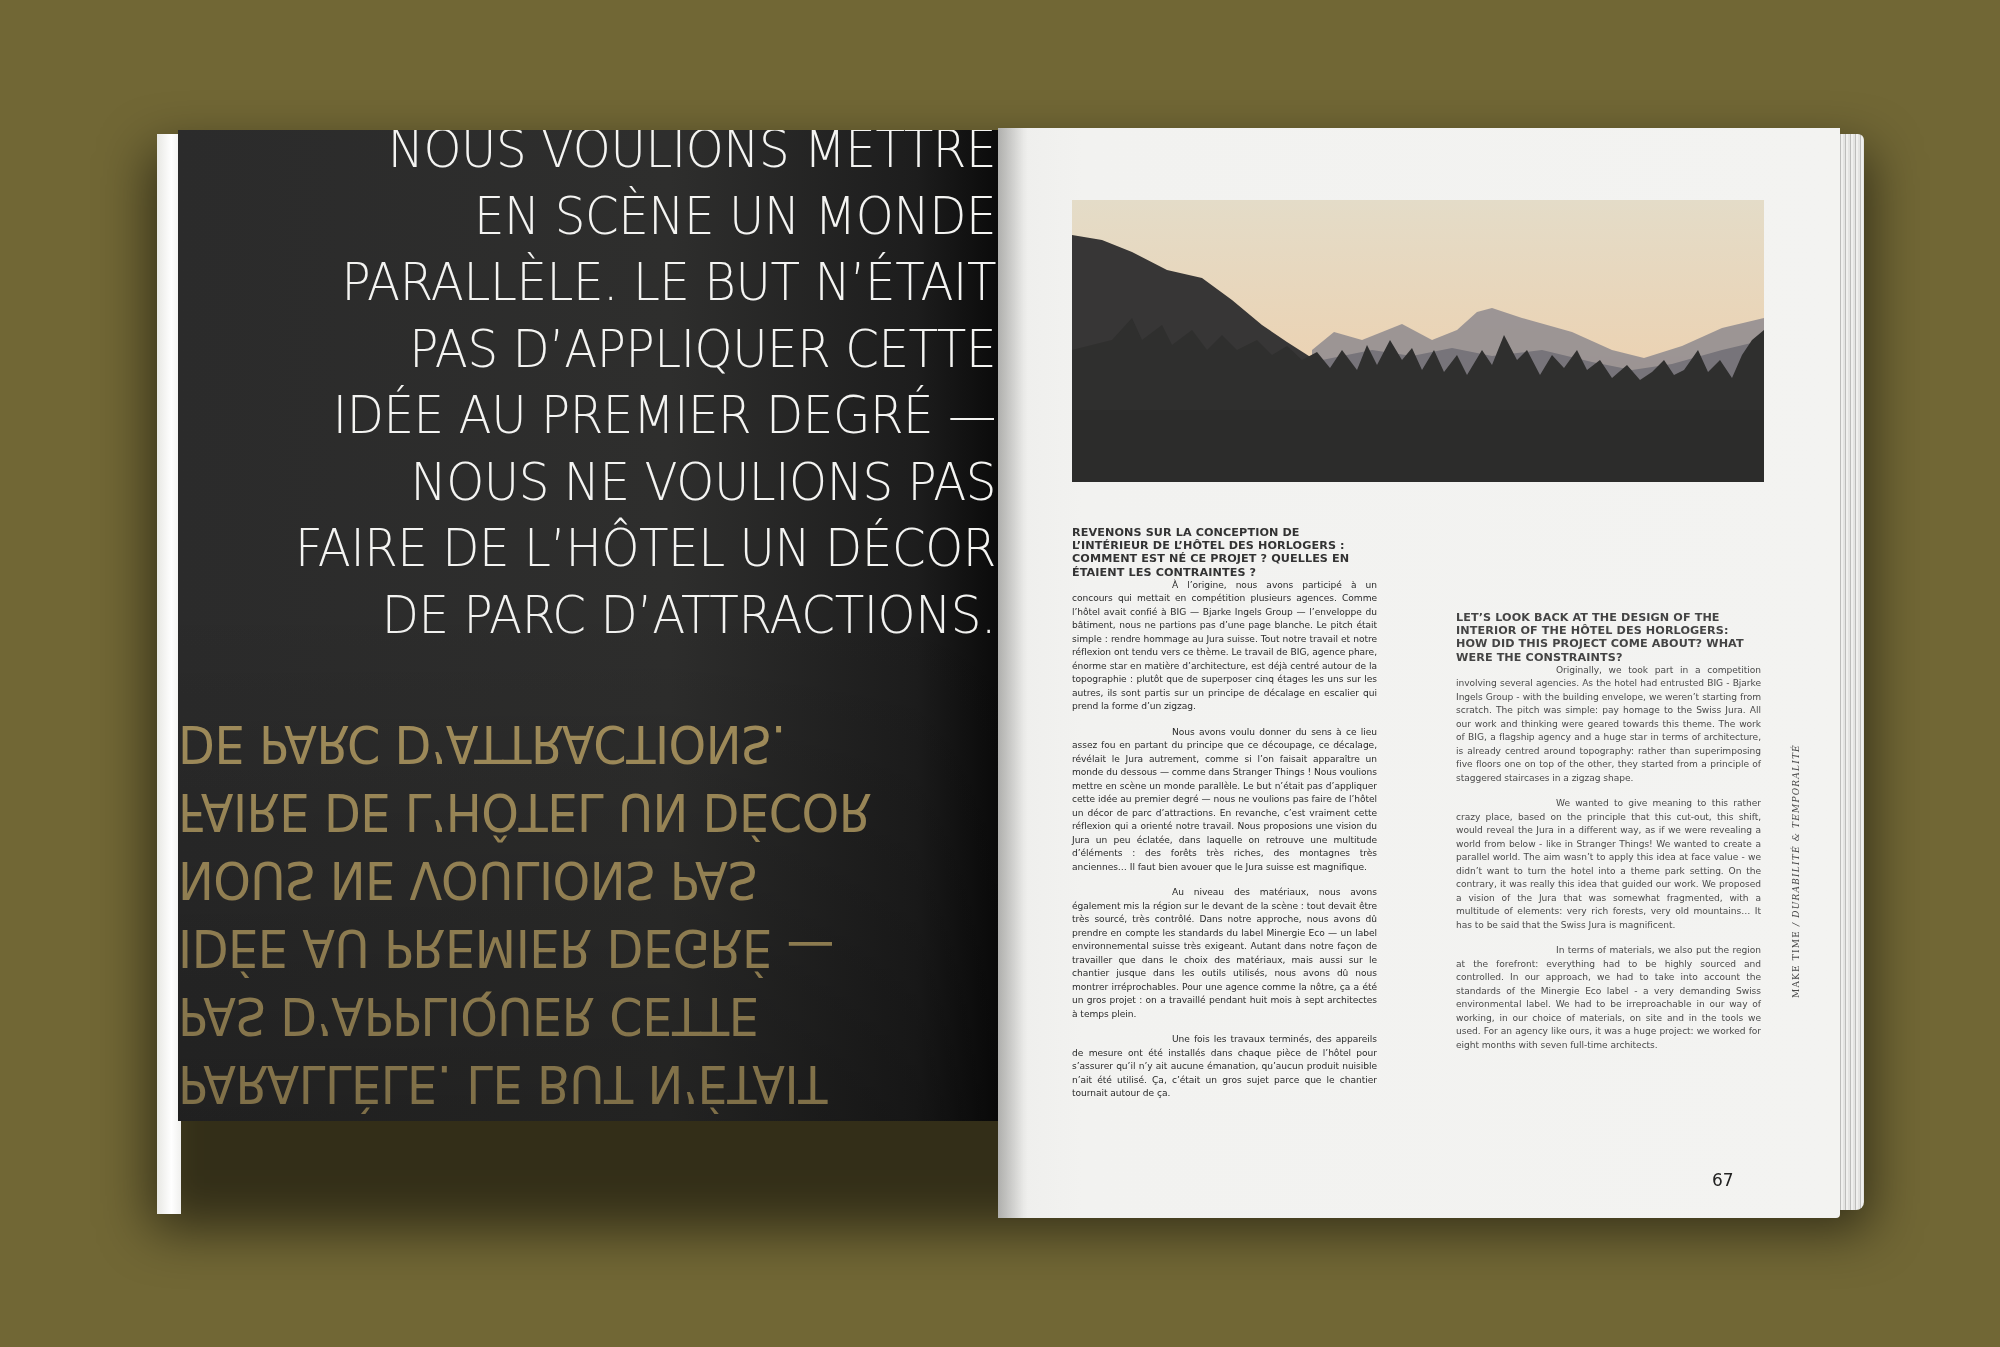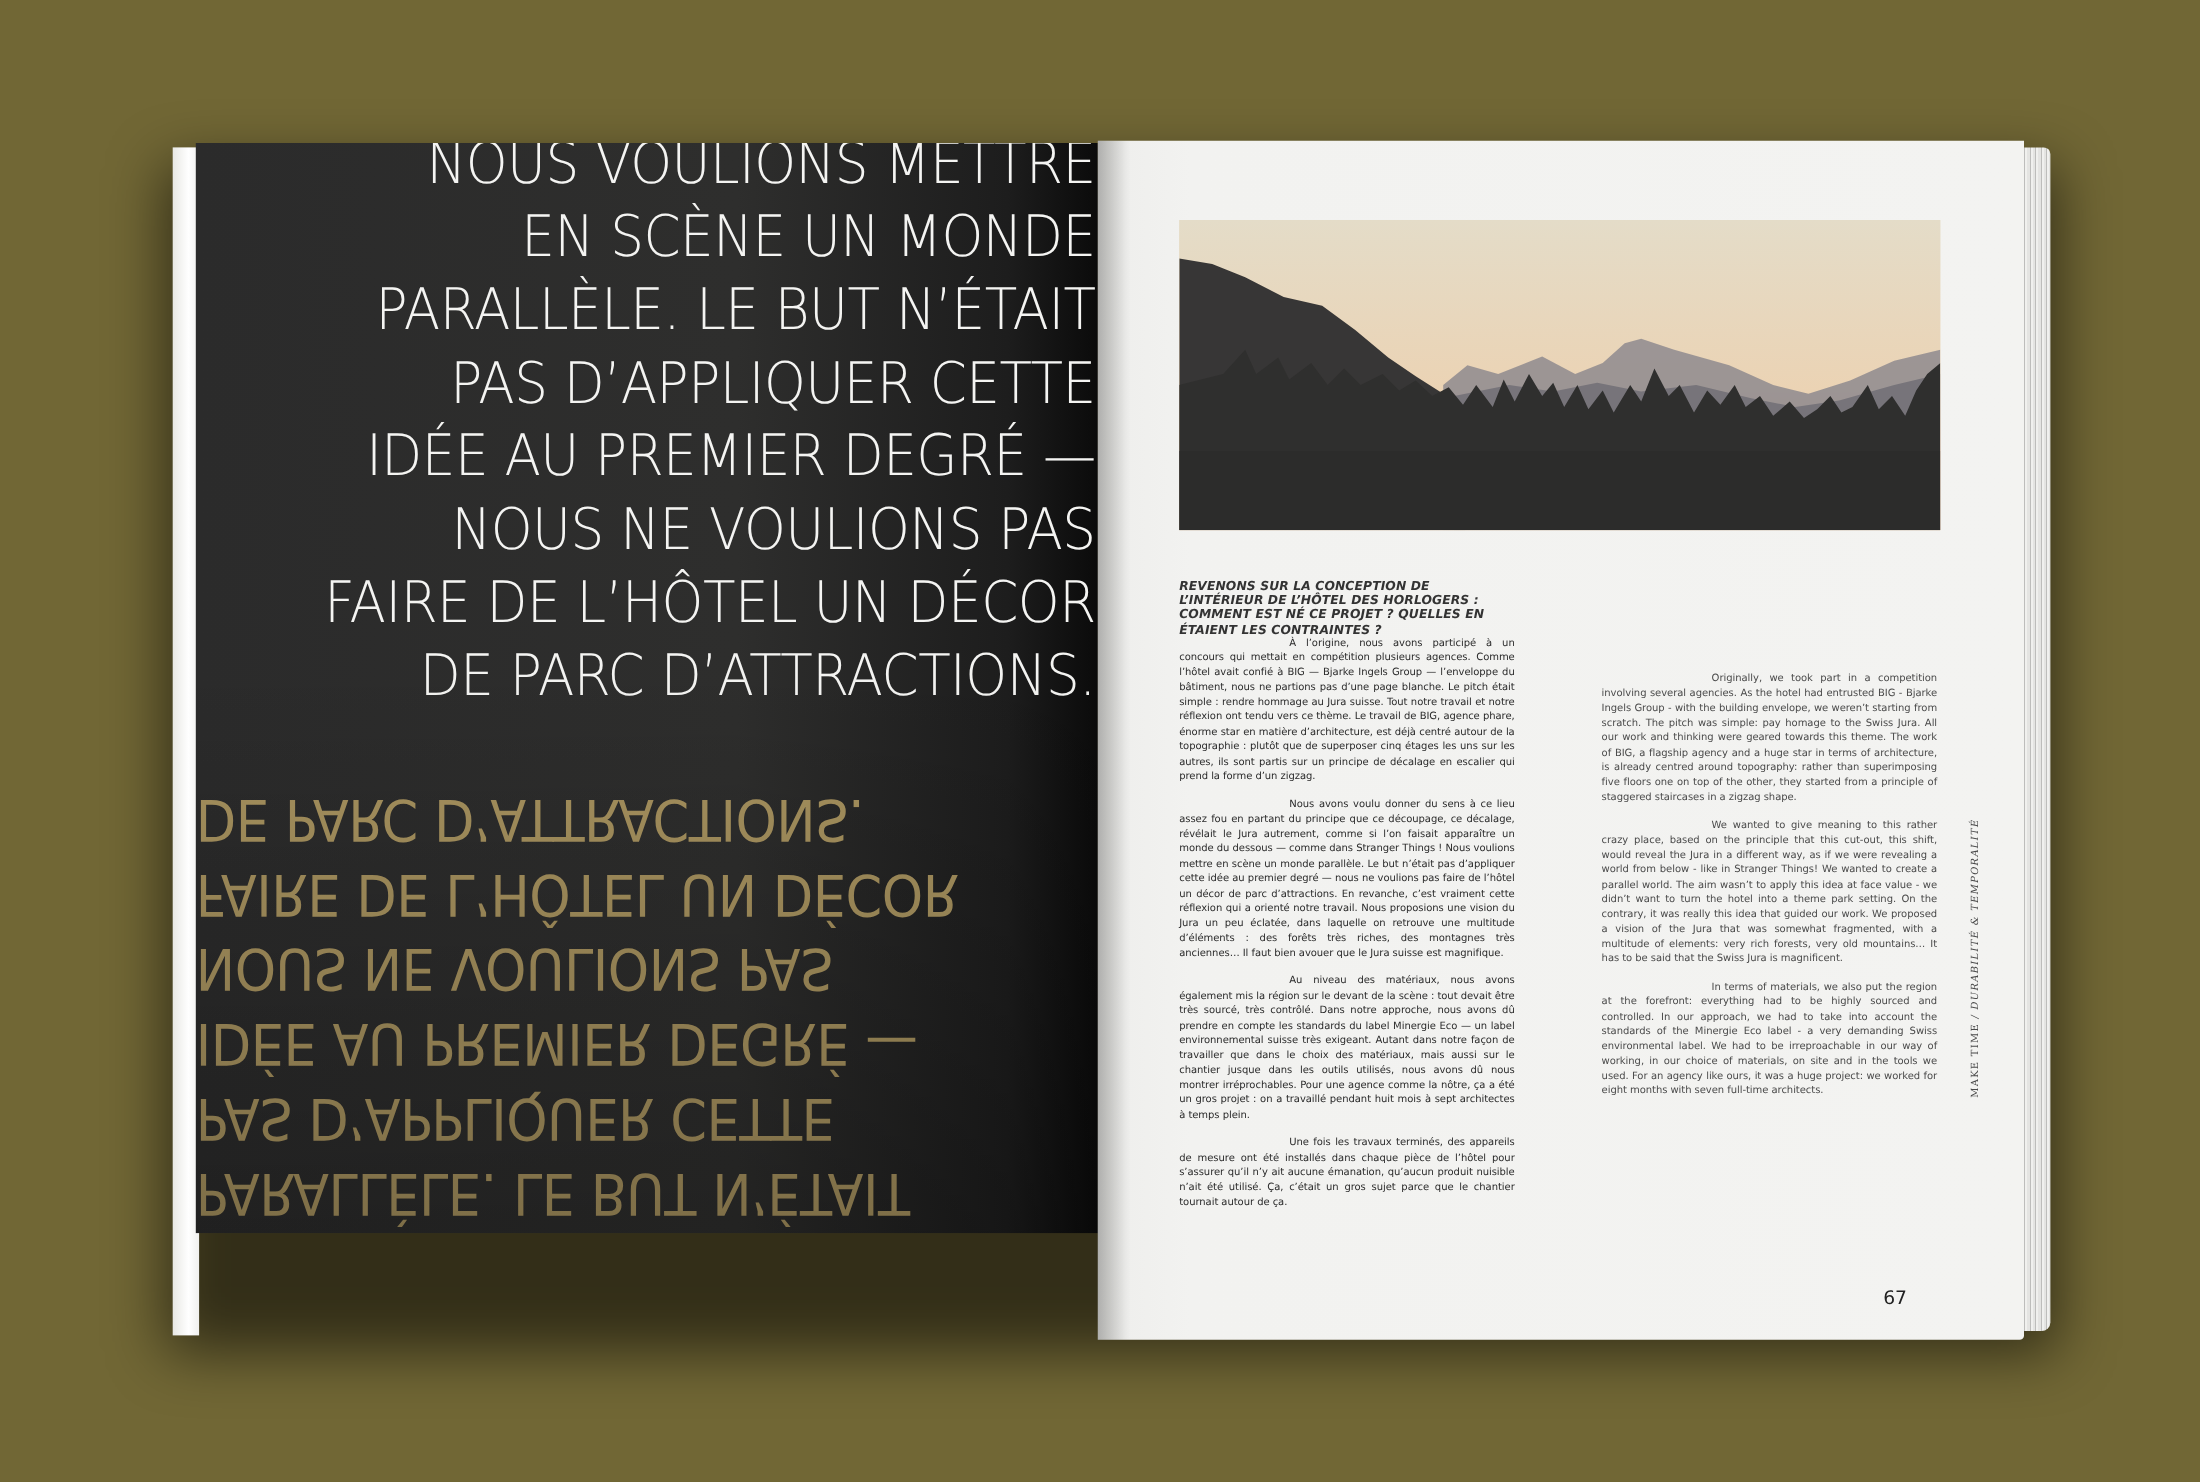--- a/index.html
+++ b/index.html
@@ -59,21 +59,21 @@
     position:absolute; left:74px; top:72px; width:692px; height:282px;
     overflow:hidden;
     background:linear-gradient(180deg,#e6dcc6 0%, #ead6b9 45%, #e9c69e 70%, #d8b797 100%);
   }
   .photo svg { display:block; }
   .col { position:absolute; font-family:"DejaVu Sans", sans-serif; color:#2a2a2a; }
   .col-fr { left:74px; top:398px; width:305px; }
   .col-en { left:458px; top:483px; width:305px; color:#4a4a4a; }
   .q {
     font-weight:bold; font-size:11.2px; line-height:13.2px; text-transform:uppercase;
-    letter-spacing:0.1px; color:#333;font-style:italic;
+    letter-spacing:0.1px; color:#333;
   }
   .col-en .q { color:#444; }
   .p {
     font-size:9.1px; line-height:13.5px; text-align:justify; text-indent:100px;
     margin:0 0 12px 0; letter-spacing:-0.05px;
   }
   .p.first { margin-top:0; }
   .running-head {
     position:absolute; left:793px; top:870px; width:300px; height:14px;
     transform:rotate(-90deg); transform-origin:left top;
@@ -148,20 +148,21 @@
 
   <div class="col col-fr">
     <div class="q">REVENONS SUR LA CONCEPTION DE L’INTÉRIEUR DE L’HÔTEL DES HORLOGERS : COMMENT EST NÉ CE PROJET ? QUELLES EN ÉTAIENT LES CONTRAINTES ?</div>
     <p class="p first">À l’origine, nous avons participé à un concours qui mettait en compétition plusieurs agences. Comme l’hôtel avait confié à BIG — Bjarke Ingels Group — l’enveloppe du bâtiment, nous ne partions pas d’une page blanche. Le pitch était simple : rendre hommage au Jura suisse. Tout notre travail et notre réflexion ont tendu vers ce thème. Le travail de BIG, agence phare, énorme star en matière d’architecture, est déjà centré autour de la topographie : plutôt que de superposer cinq étages les uns sur les autres, ils sont partis sur un principe de décalage en escalier qui prend la forme d’un zigzag.</p>
     <p class="p">Nous avons voulu donner du sens à ce lieu assez fou en partant du principe que ce découpage, ce décalage, révélait le Jura autrement, comme si l’on faisait apparaître un monde du dessous — comme dans Stranger Things ! Nous voulions mettre en scène un monde parallèle. Le but n’était pas d’appliquer cette idée au premier degré — nous ne voulions pas faire de l’hôtel un décor de parc d’attractions. En revanche, c’est vraiment cette réflexion qui a orienté notre travail. Nous proposions une vision du Jura un peu éclatée, dans laquelle on retrouve une multitude d’éléments : des forêts très riches, des montagnes très anciennes… Il faut bien avouer que le Jura suisse est magnifique.</p>
     <p class="p">Au niveau des matériaux, nous avons également mis la région sur le devant de la scène : tout devait être très sourcé, très contrôlé. Dans notre approche, nous avons dû prendre en compte les standards du label Minergie Eco — un label environnemental suisse très exigeant. Autant dans notre façon de travailler que dans le choix des matériaux, mais aussi sur le chantier jusque dans les outils utilisés, nous avons dû nous montrer irréprochables. Pour une agence comme la nôtre, ça a été un gros projet : on a travaillé pendant huit mois à sept architectes à temps plein.</p>
     <p class="p">Une fois les travaux terminés, des appareils de mesure ont été installés dans chaque pièce de l’hôtel pour s’assurer qu’il n’y ait aucune émanation, qu’aucun produit nuisible n’ait été utilisé. Ça, c’était un gros sujet parce que le chantier tournait autour de ça.</p>
   </div>
 
   <div class="col col-en">
+    <div class="q">LET’S LOOK BACK AT THE DESIGN OF THE INTERIOR OF THE HÔTEL DES HORLOGERS: HOW DID THIS PROJECT COME ABOUT? WHAT WERE THE CONSTRAINTS?</div>
     <p class="p first">Originally, we took part in a competition involving several agencies. As the hotel had entrusted BIG - Bjarke Ingels Group - with the building envelope, we weren’t starting from scratch. The pitch was simple: pay homage to the Swiss Jura. All our work and thinking were geared towards this theme. The work of BIG, a flagship agency and a huge star in terms of architecture, is already centred around topography: rather than superimposing five floors one on top of the other, they started from a principle of staggered staircases in a zigzag shape.</p>
     <p class="p">We wanted to give meaning to this rather crazy place, based on the principle that this cut-out, this shift, would reveal the Jura in a different way, as if we were revealing a world from below - like in Stranger Things! We wanted to create a parallel world. The aim wasn’t to apply this idea at face value - we didn’t want to turn the hotel into a theme park setting. On the contrary, it was really this idea that guided our work. We proposed a vision of the Jura that was somewhat fragmented, with a multitude of elements: very rich forests, very old mountains… It has to be said that the Swiss Jura is magnificent.</p>
     <p class="p">In terms of materials, we also put the region at the forefront: everything had to be highly sourced and controlled. In our approach, we had to take into account the standards of the Minergie Eco label - a very demanding Swiss environmental label. We had to be irreproachable in our way of working, in our choice of materials, on site and in the tools we used. For an agency like ours, it was a huge project: we worked for eight months with seven full-time architects.</p>
   </div>
 
   <div class="running-head">
     <span>MAKE TIME</span><span class="it"> / </span><span class="it">DURABILITÉ &amp; TEMPORALITÉ</span>
   </div>
 
   <div class="page-number">67</div>

